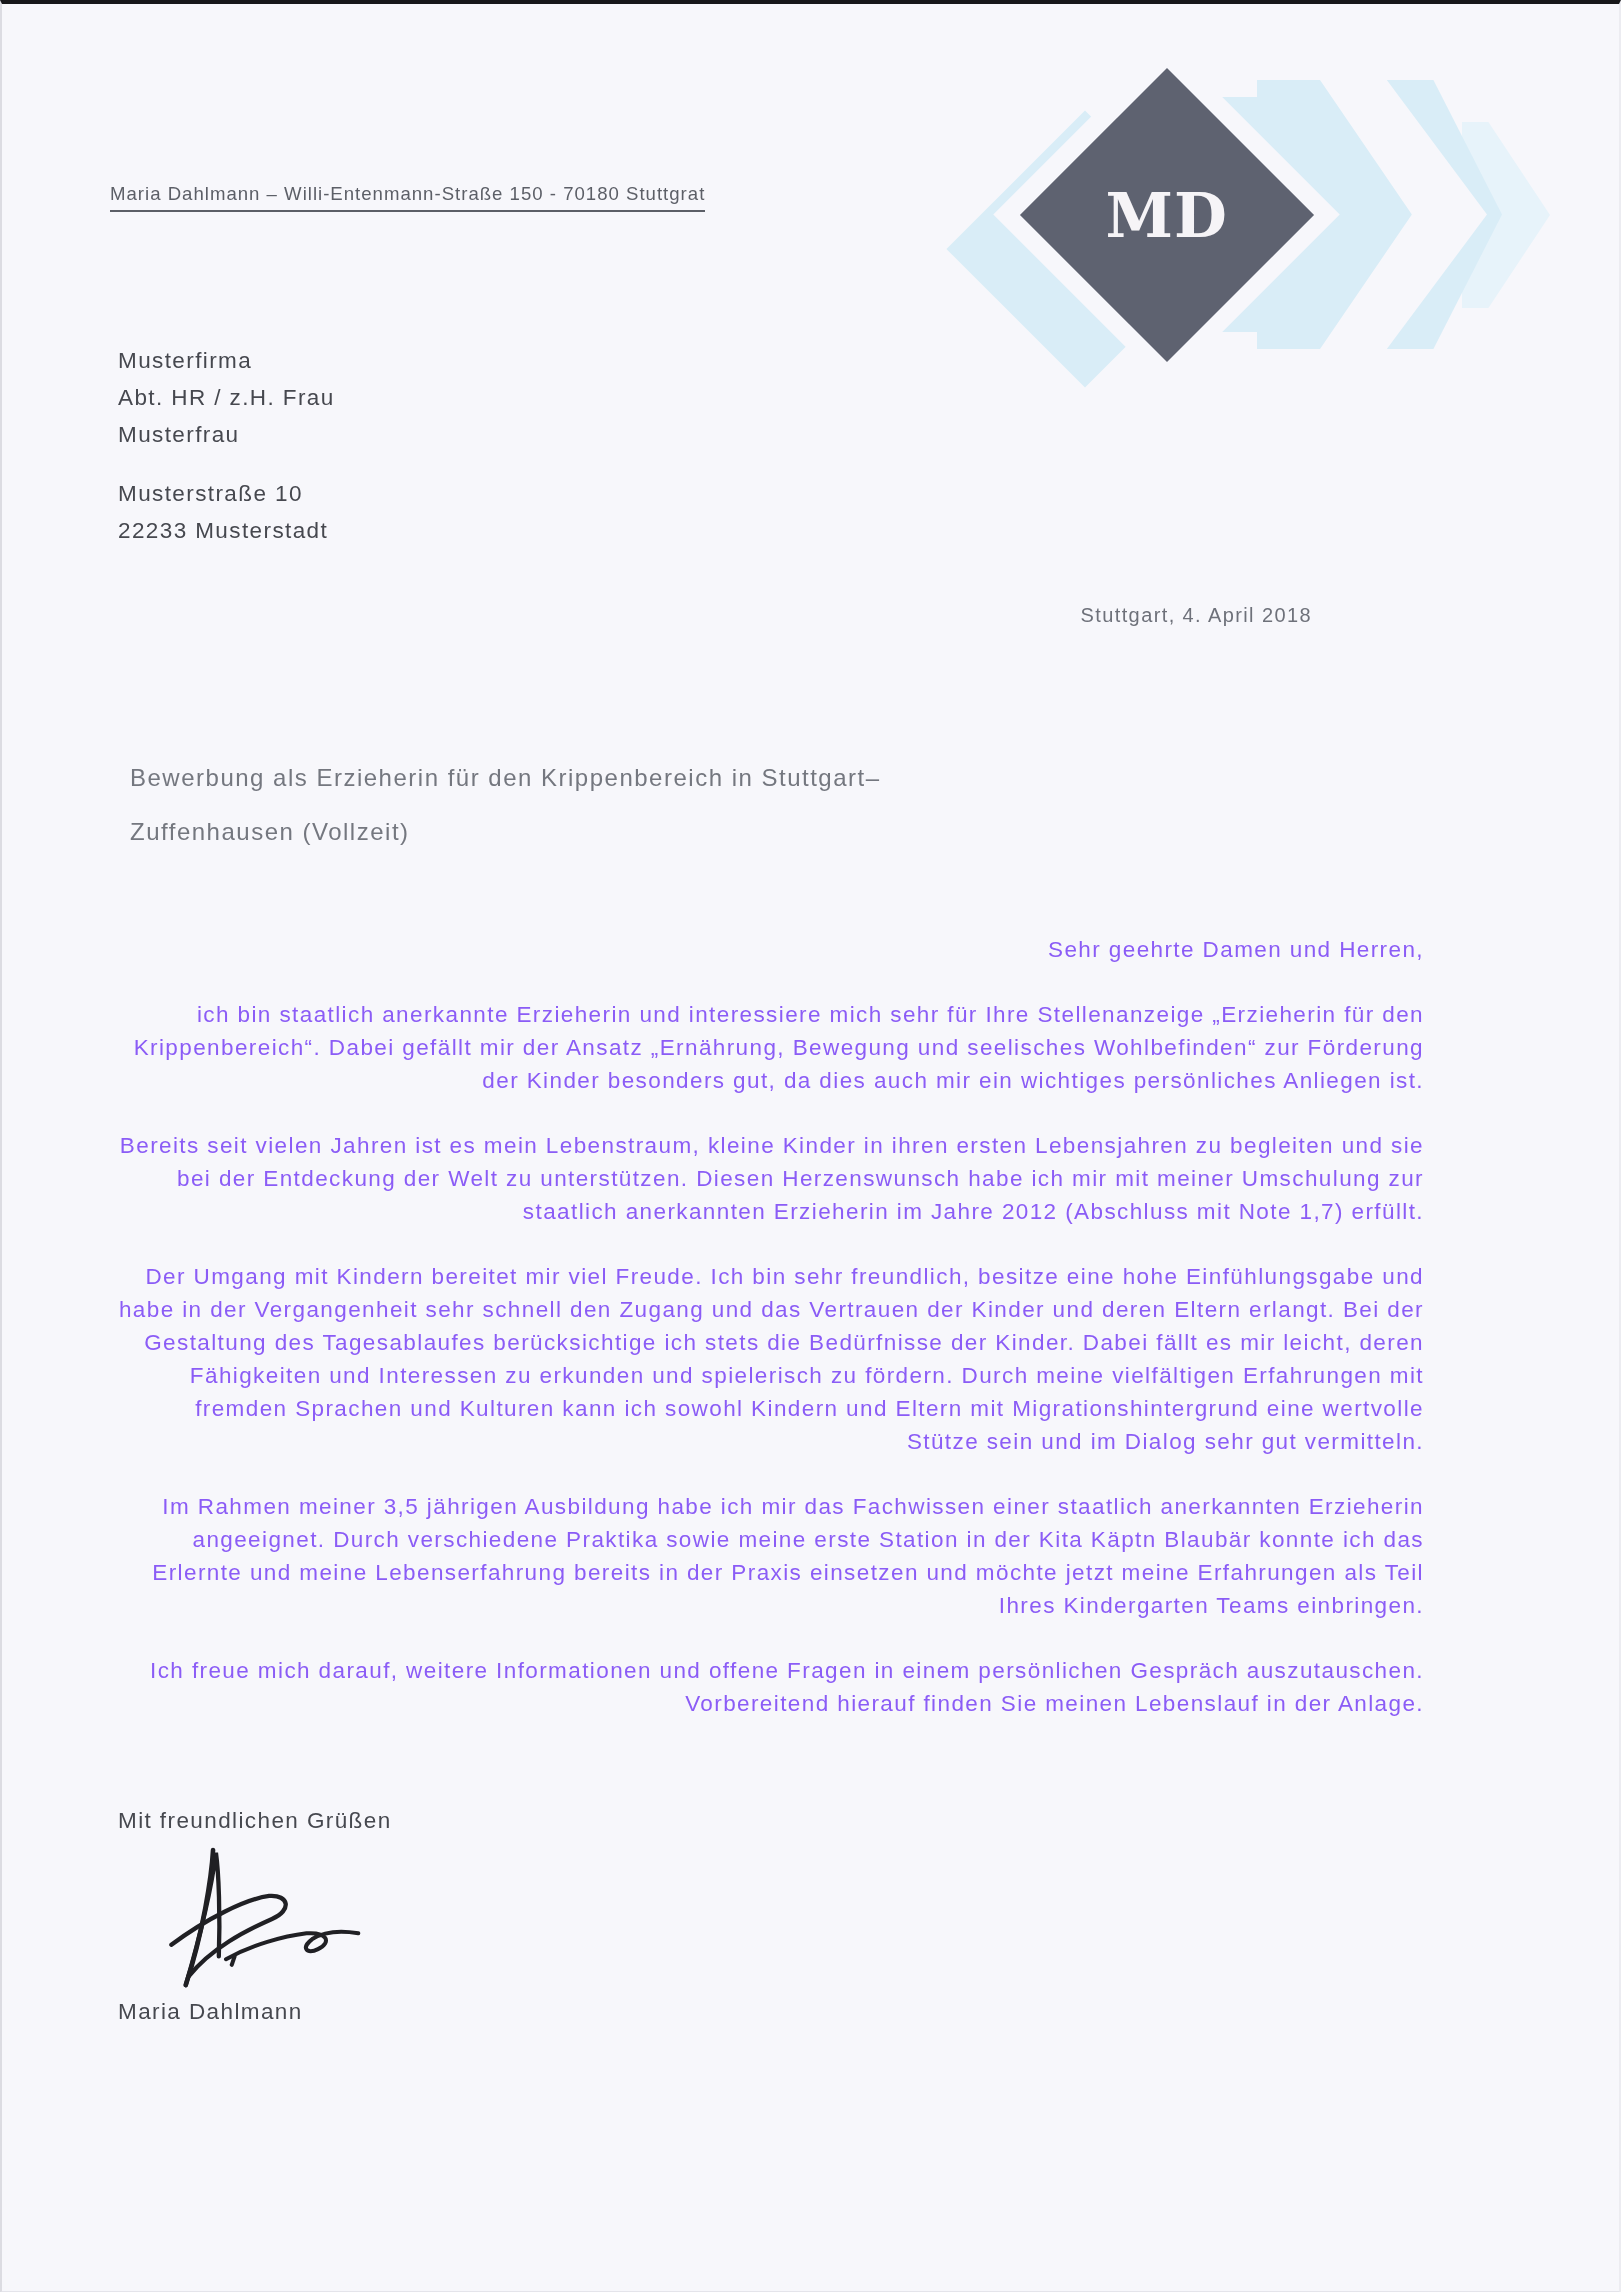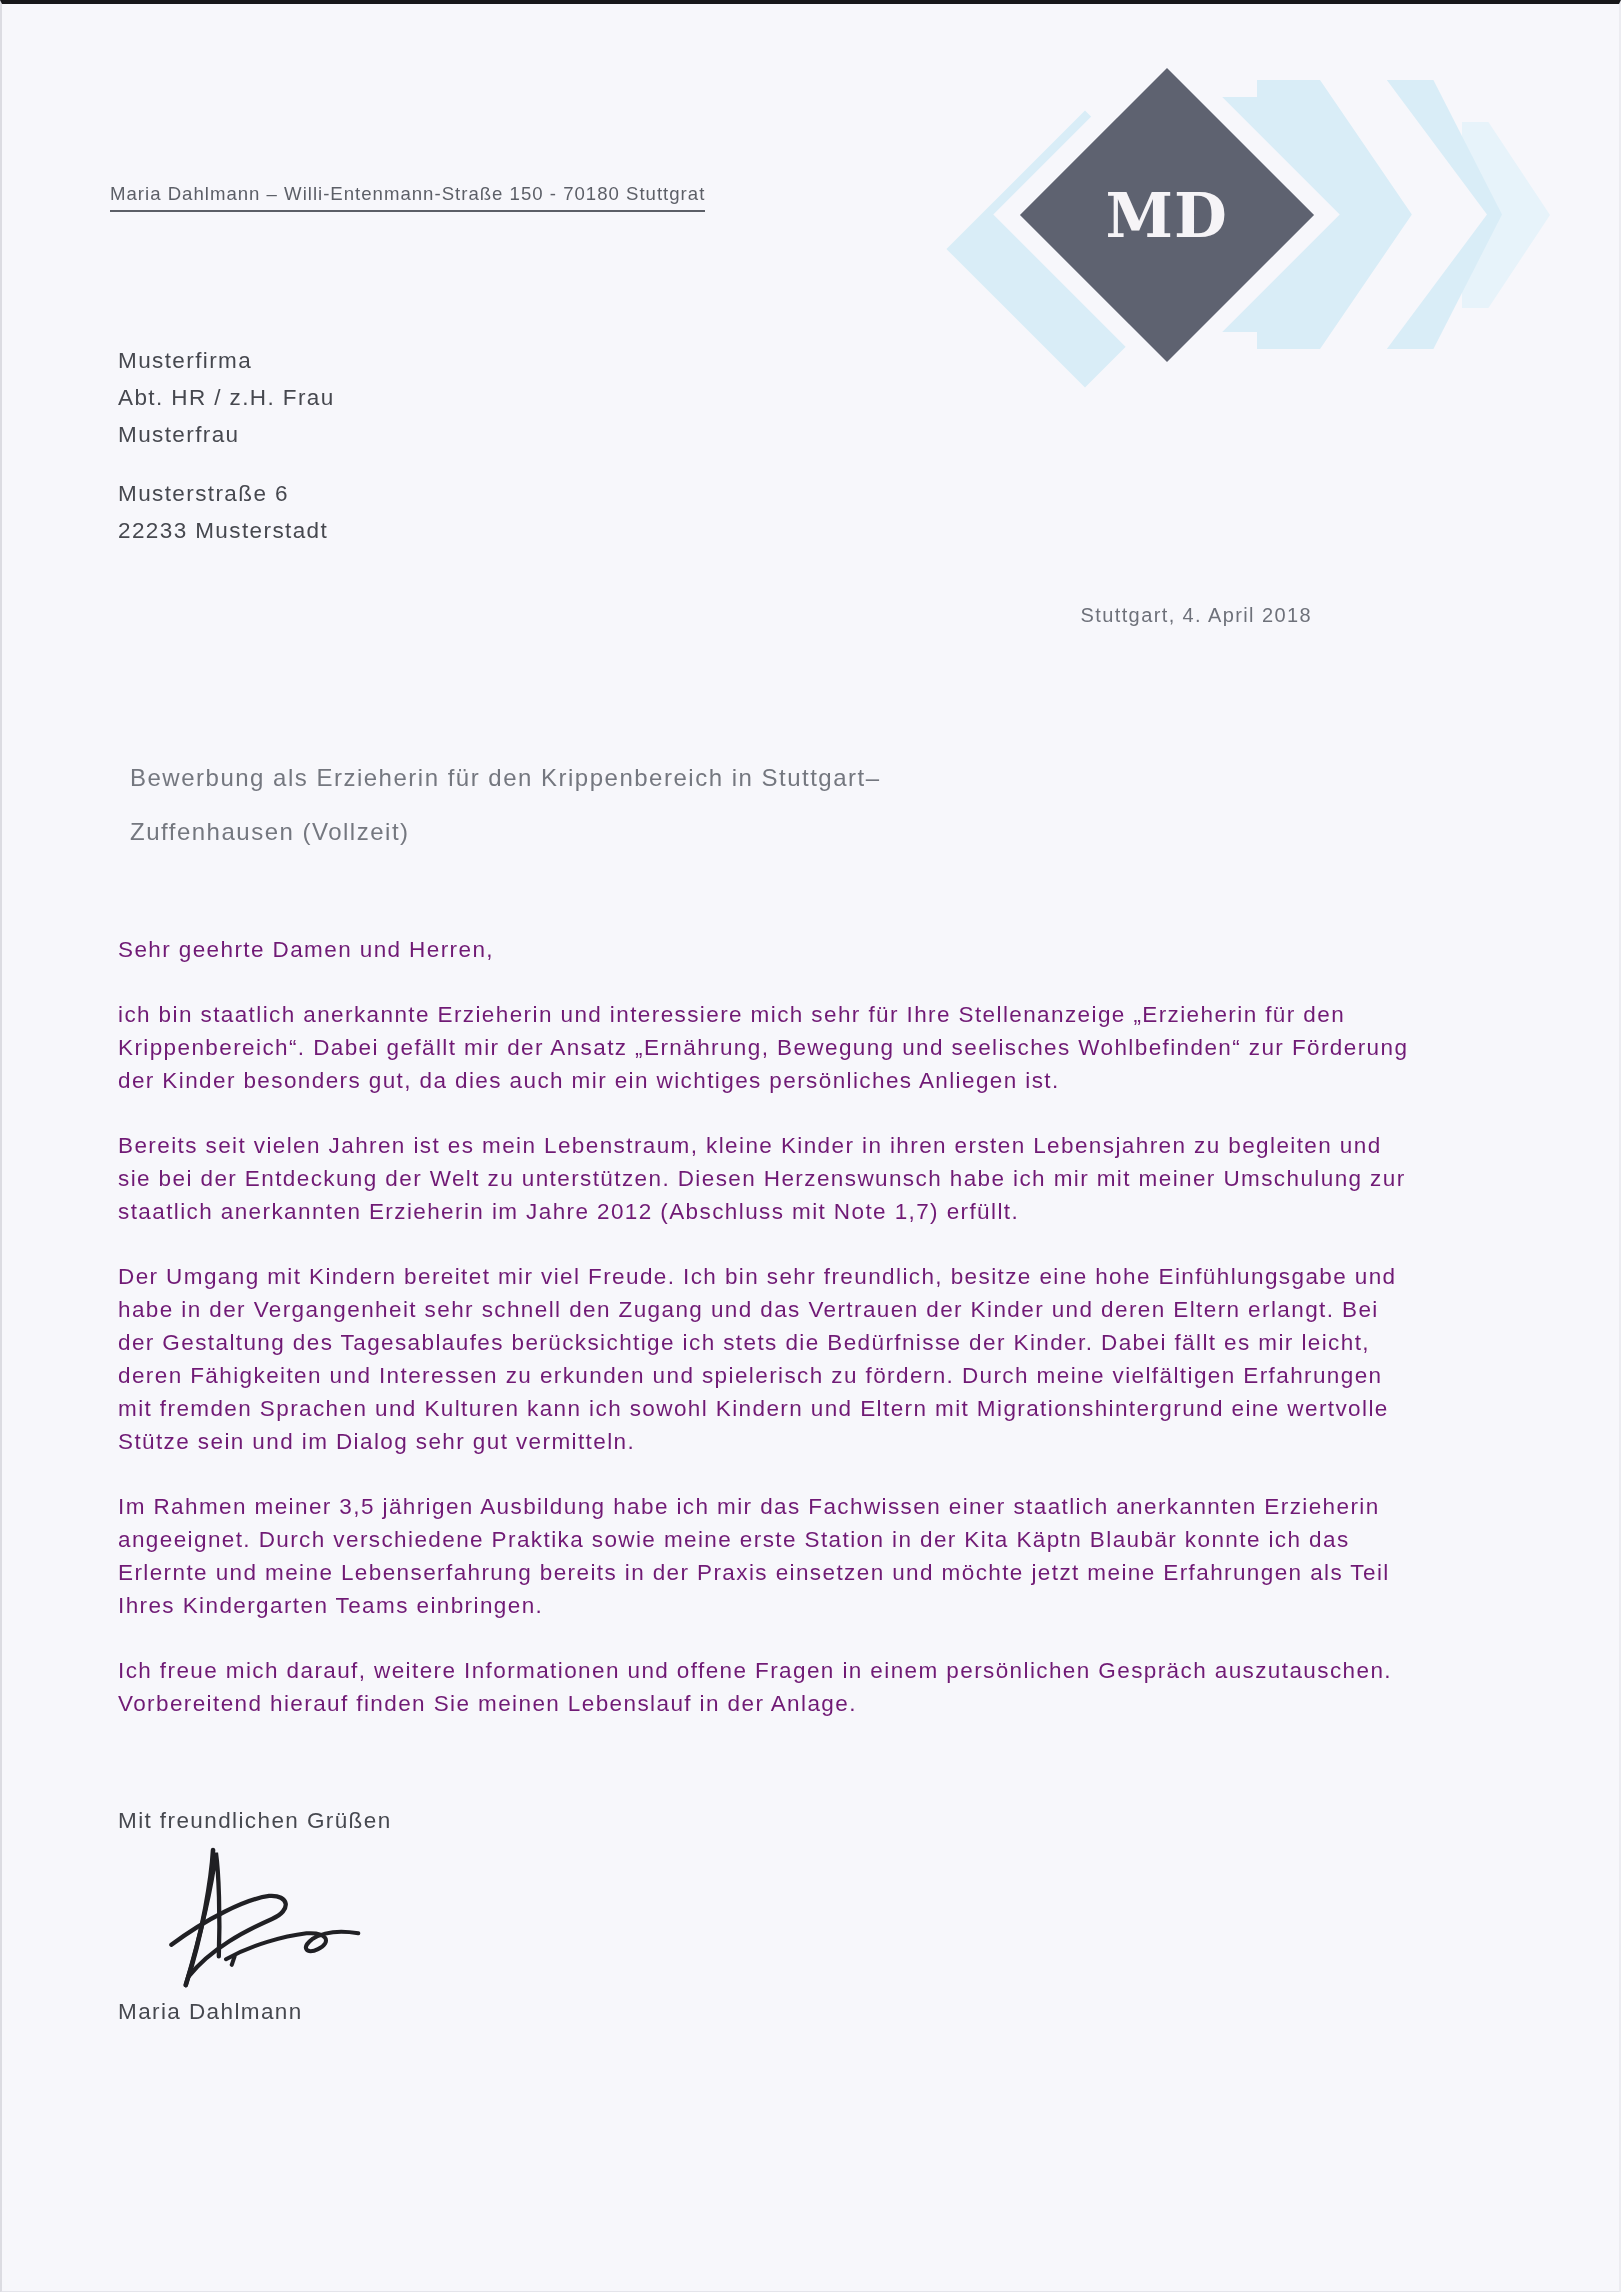--- a/index.html
+++ b/index.html
@@ -67,22 +67,22 @@
     text-align:right;font-size:20px;letter-spacing:1.4px;color:#6e717a;
   }
   .content{position:absolute;left:116px;top:735px;width:1306px;}
   h1.subject{
     margin:12px;font-size:24px;font-weight:normal;line-height:54px;
     letter-spacing:1.5px;color:#74777f;
   }
   h1.subject span{display:block;}
   .salutation{margin:74px 0 0 0;}
   .body-text{
-    margin:32px 8px 0 0;
-    font-size:22.5px;line-height:33px;letter-spacing:1.4px;color:#701a75;
+    margin:32px 0 0 0;
+    font-size:22.5px;line-height:33px;letter-spacing:1.4px;color:#8b5cf6;text-align:right;
   }
   p.salutation{margin-top:74px;}
   .closing{margin:88px 0 0 0;font-size:22.5px;letter-spacing:1.4px;}
   .signature{margin:9.8px 0 0 39px;display:block;}
   .sig-name{margin:7.8px 0 0 0;font-size:22.5px;letter-spacing:1.4px;}
 </style>
 </head>
 <body>
 
 <div class="page">
@@ -99,21 +99,21 @@
     </div>
   </div>
 
   <div class="sender">Maria Dahlmann – Willi-Entenmann-Straße 150 - 70180 Stuttgrat</div>
 
   <div class="recipient">
     <span class="addr-line">Musterfirma</span>
     <span class="addr-line">Abt. HR / z.H. Frau</span>
     <span class="addr-line">Musterfrau</span>
     <span class="addr-gap"></span>
-    <span class="addr-line">Musterstraße 6</span>
+    <span class="addr-line">Musterstraße 10</span>
     <span class="addr-line">22233 Musterstadt</span>
   </div>
 
   <div class="dateline">Stuttgart, 4. April 2018</div>
 
   <div class="content">
     <h1 class="subject">
       <span>Bewerbung als Erzieherin für den Krippenbereich in Stuttgart–</span>
       <span>Zuffenhausen (Vollzeit)</span>
     </h1>

